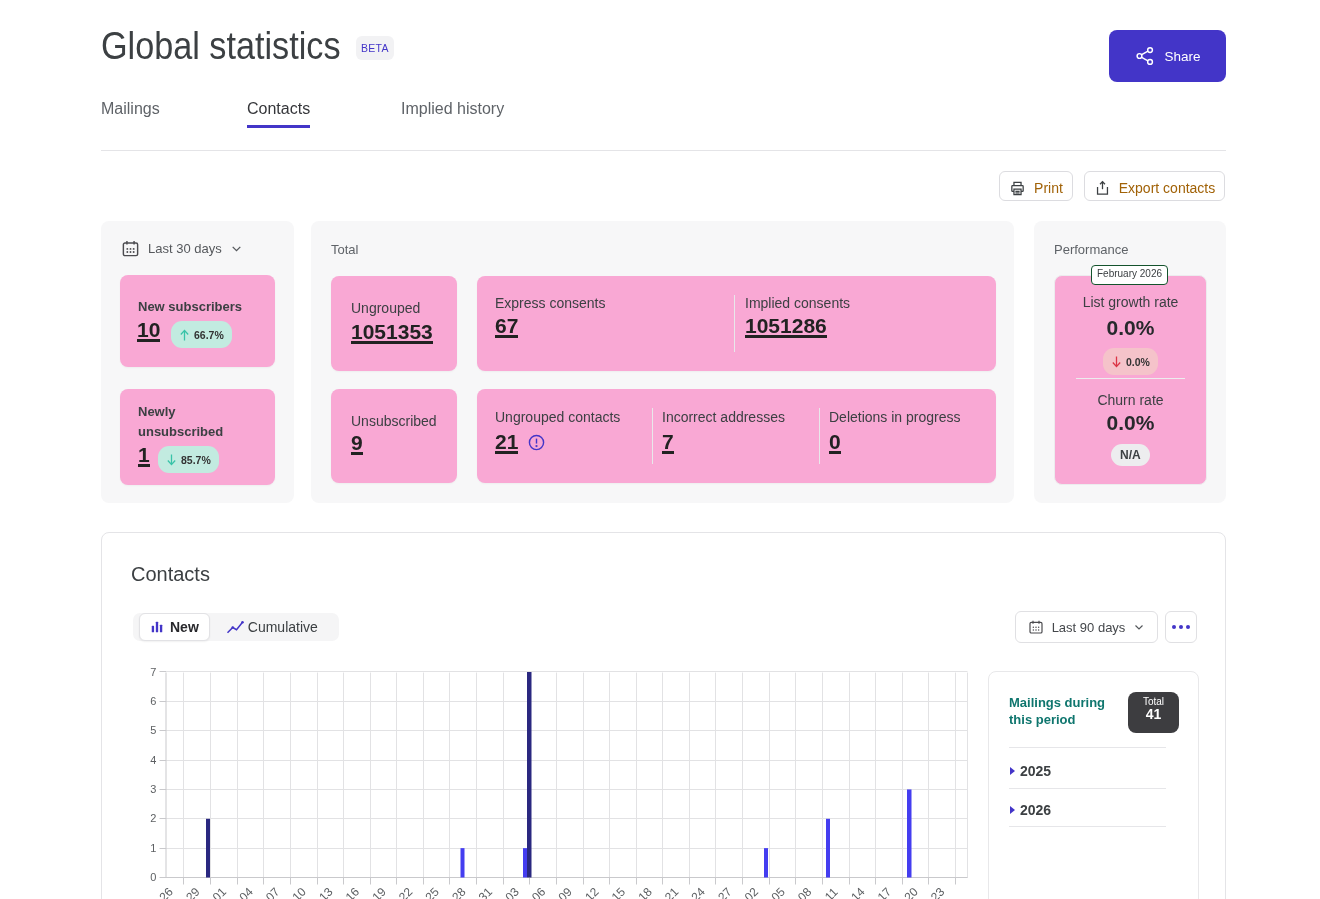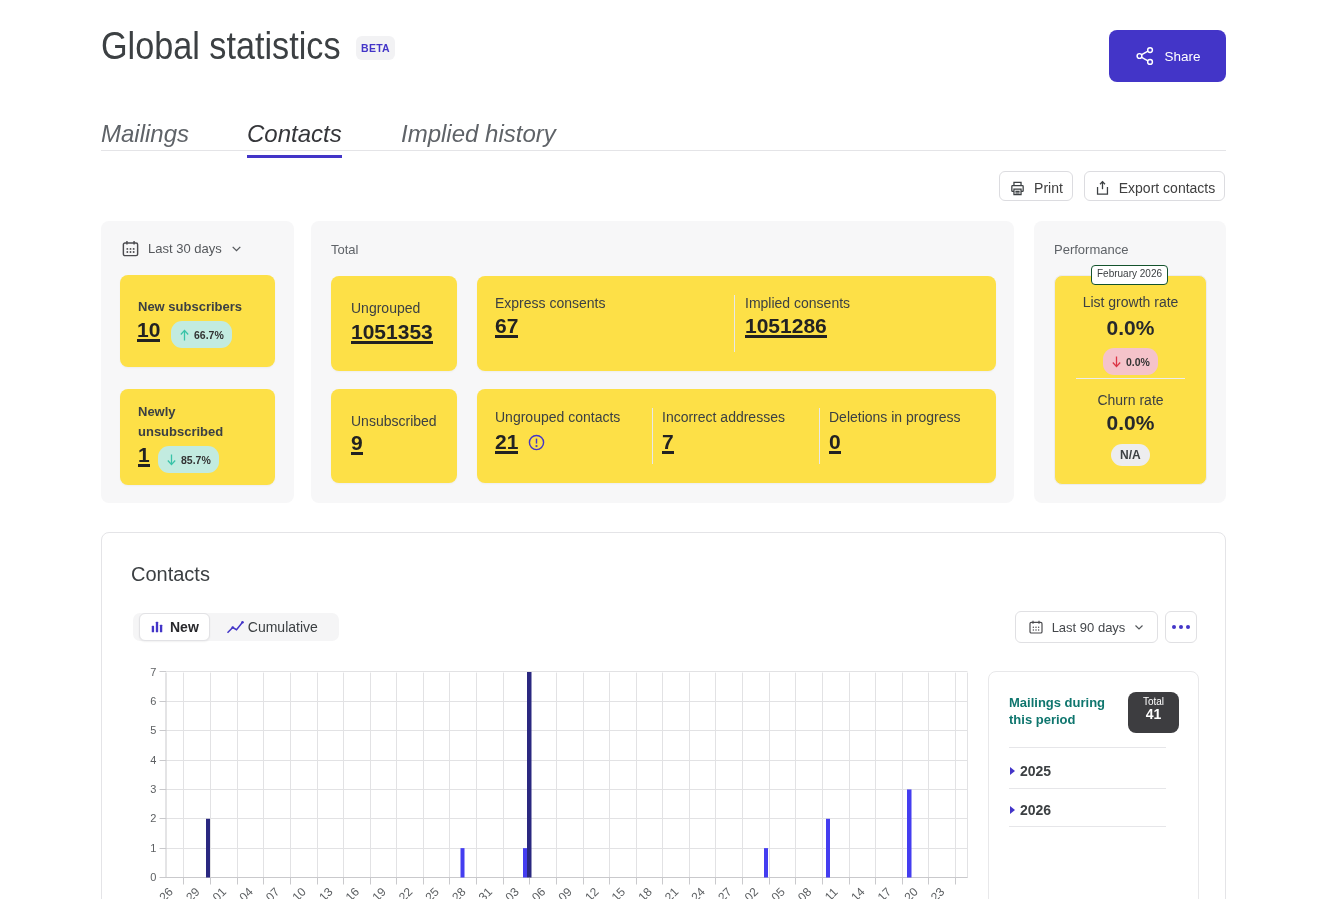--- a/index.html
+++ b/index.html
@@ -1,32 +1,32 @@
 <!DOCTYPE html>
 <html><head>
 <meta charset="utf-8">
 <style>
   * { margin:0; padding:0; box-sizing:border-box; }
   html,body { width:1320px; height:899px; background:#fff; overflow:hidden;
     font-family:"Liberation Sans", sans-serif; position:relative; }
   .abs { position:absolute; }
   h1 { left:101px; top:25px; font-size:38px; font-weight:400; color:#3c4043;
     transform:scaleX(0.9); transform-origin:left top; white-space:nowrap; }
-  .beta { left:356px; top:36px; background:#f2f2f4; color:#4335c8; font-size:10.5px; font-weight:700;
+  .beta { left:356px; top:36px; background:#f2f2f4; color:#4335c8; font-size:10.5px; font-weight:400;
     letter-spacing:0.3px; padding:7px 5px; border-radius:6px; line-height:10px; }
   .share { left:1109px; top:30px; width:117px; height:52px; background:#4335c8; border-radius:8px;
     display:flex; align-items:center; justify-content:center; gap:8px; color:#fff; font-size:13.5px; }
-  .tab { top:120px; font-size:24px; color:#5f6368;font-style:italic; }
+  .tab { top:100px; font-size:16px; color:#5f6368; }
   .tabline { left:101px; top:150px; width:1125px; height:1px; background:#e4e4e7; }
   .tabact { left:247px; color:#35363a; }
   .tabact .u { position:absolute; left:0; right:0; bottom:-10px; height:3px; background:#4335c8; }
   .btn { height:30px; top:171px; background:#fff; border:1px solid #dcdce0; border-radius:6px;
-    display:flex; align-items:center; justify-content:center; gap:8px; font-size:14px; color:#404040; padding-top:4px; }
+    display:flex; align-items:center; justify-content:center; gap:8px; font-size:14px; color:#a16207; padding-top:4px; }
   .panel { top:221px; height:282px; background:#f7f7f8; border-radius:8px; }
-  .card { position:absolute; background:#fde047; border-radius:8px; box-shadow:0 1px 2px rgba(0,0,0,0.04); }
+  .card { position:absolute; background:#f9a8d4; border-radius:8px; box-shadow:0 1px 2px rgba(0,0,0,0.04); }
   .lbl { font-size:14px; color:#3c4043; white-space:nowrap; }
   .lbl2 { font-size:13px; font-weight:700; color:#3c4043; }
   .num { display:inline-block; font-size:21px; font-weight:700; color:#222; line-height:17px;
     padding-bottom:1px; border-bottom:3px solid #222; }
   .pill { position:absolute; height:27px; display:inline-flex; align-items:center; gap:4px;
     border-radius:11px; padding:0 8px; font-size:10.5px; font-weight:700; color:#333; }
   .teal { background:#c2ebe0; }
   .pink { background:#f5c3ca; }
   .gray { font-size:13px; color:#5f6368; }
   .hdrlbl { position:absolute; top:21px; left:20px; }

